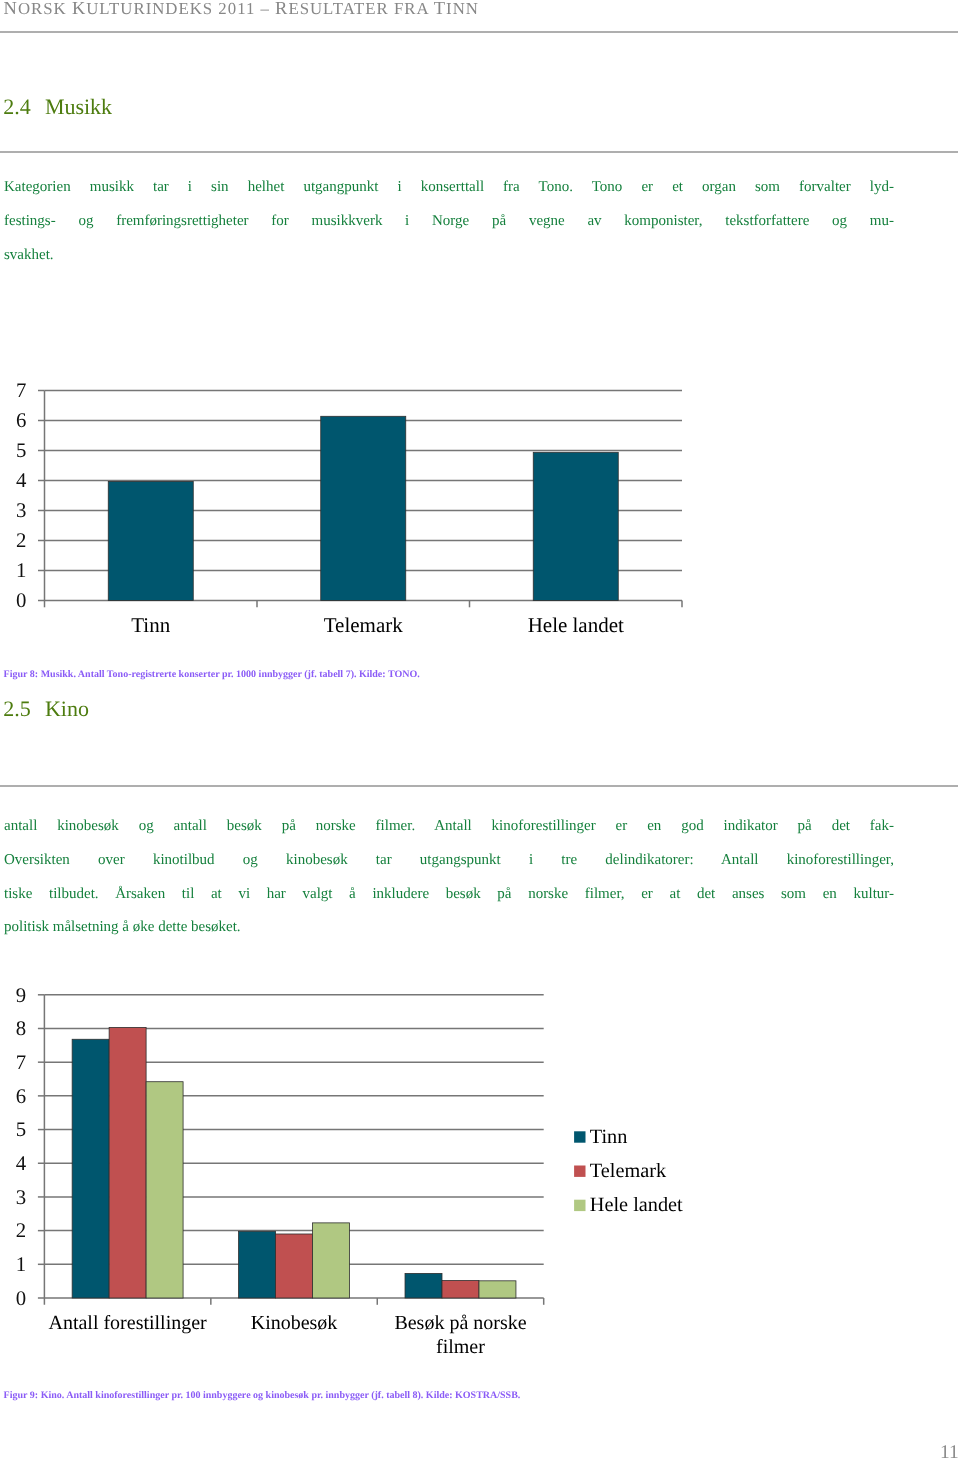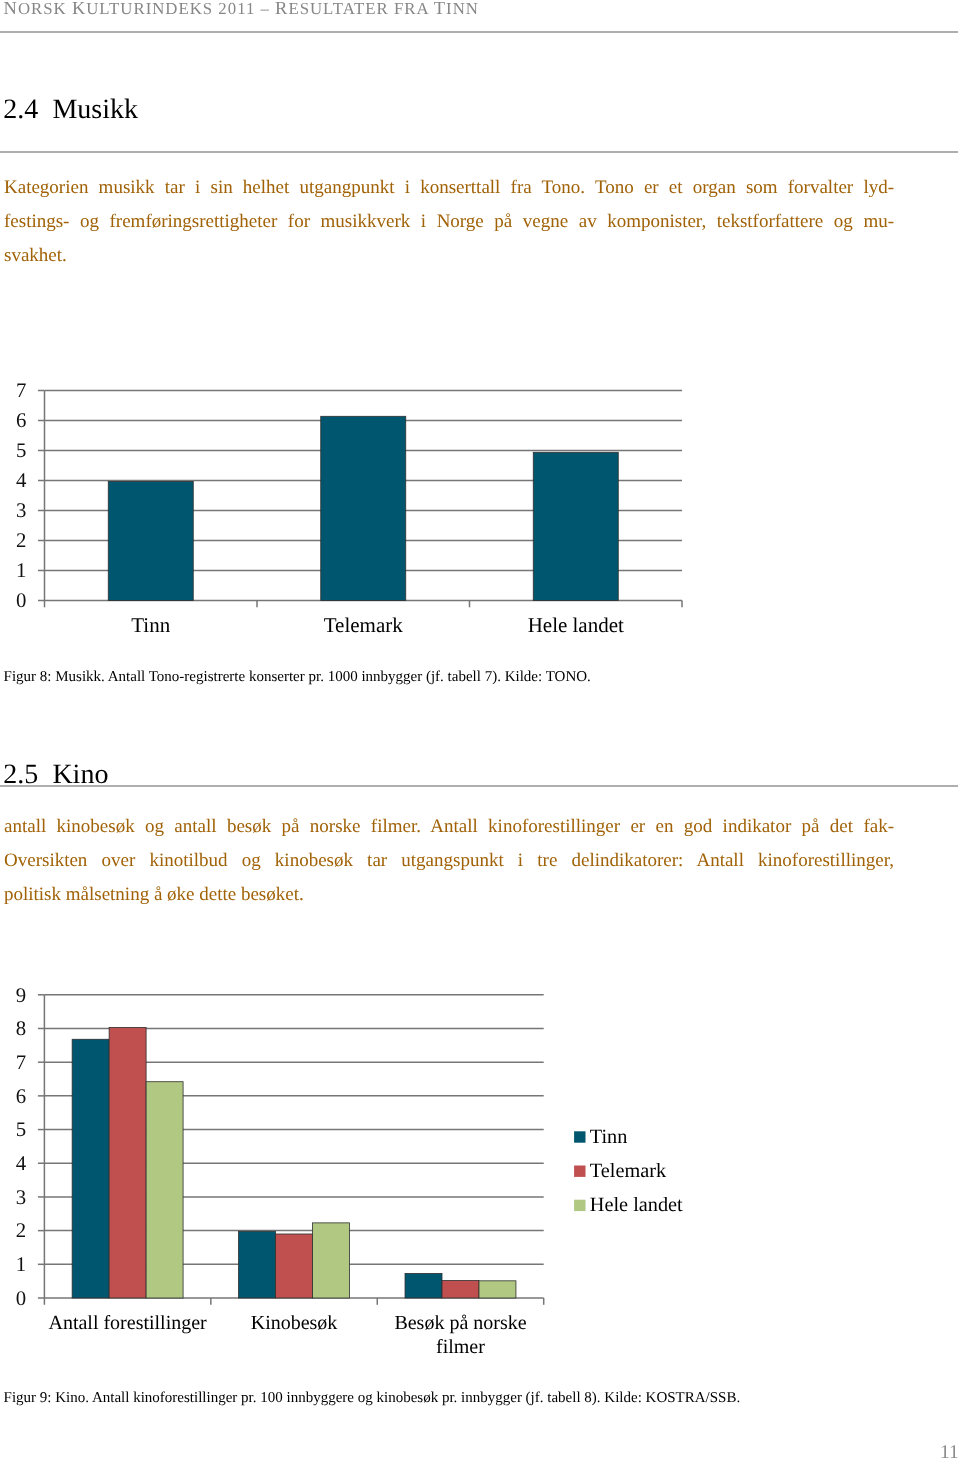--- a/index.html
+++ b/index.html
@@ -6,27 +6,27 @@
   html,body{margin:0;padding:0;}
   body{width:960px;height:1464px;background:#ffffff;font-family:"Liberation Serif",serif;color:#000;overflow:hidden;position:relative;
        -webkit-font-smoothing:antialiased;text-rendering:geometricPrecision;}
   .page{position:absolute;left:0;top:0;width:775px;height:1464px;}
   
   .runhead{position:absolute;left:3.6px;top:-1.4px;font-size:16.8px;line-height:1;letter-spacing:1.0px;
            color:#878787;white-space:nowrap;}
   .runhead .c{font-size:1.10em;}
   .rule{position:absolute;height:2px;background:linear-gradient(to bottom,#cfcfcf 0%,#8e8e8e 50%,#cfcfcf 100%);}
   
-  .h2{position:absolute;font-weight:400;font-size:28px;line-height:1;color:#000000;white-space:nowrap;}
+  .h2{position:absolute;font-weight:400;font-size:22px;line-height:1;color:#4d7c0f;white-space:nowrap;}
   .h2 .gap{display:inline-block;width:14.2px;}
   
-  .para{position:absolute;font-size:19px;line-height:33.8px;color:#a16207;}
+  .para{position:absolute;font-size:15px;line-height:33.8px;color:#15803d;}
   .pline{text-align:justify;text-align-last:justify;white-space:nowrap;}
   .pline.last{text-align:center;text-align-last:left;}
-  .caption{position:absolute;font-weight:400;font-size:15px;line-height:1;color:#000000;white-space:nowrap;}
+  .caption{position:absolute;font-weight:700;font-size:10px;line-height:1;color:#8b5cf6;white-space:nowrap;}
   
   .footer{position:absolute;font-size:19px;line-height:1;color:#919191;white-space:pre;}
   .pagenum{position:absolute;font-size:19.5px;line-height:1;color:#8b8b8b;white-space:nowrap;}
   
   .chart{position:absolute;}
   .chart svg{display:block;-webkit-font-smoothing:antialiased;}
   .chart svg text{-webkit-font-smoothing:antialiased;}
 </style>
 </head>
 <body>
@@ -89,28 +89,29 @@
         </g>
         <g font-family="&quot;Liberation Serif&quot;,serif" font-size="21" fill="#000" text-anchor="middle">
           <text x="150.75" y="261.7">Tinn</text>
           <text x="363.25" y="261.7">Telemark</text>
           <text x="575.75" y="261.7">Hele landet</text>
         </g>
       </svg>
     </div>
   <div class="caption" style="left:3.6px;top:669.7px;">Figur 8: Musikk. Antall Tono-registrerte konserter pr. 1000 innbygger (jf. tabell 7). Kilde: TONO.</div>
 
-  <div class="h2" style="left:3.2px;top:761px;font-family:Liberation Serif, serif;">
+  <div class="h2" style="left:3.2px;top:698px;font-family:Liberation Serif, serif;">
     <span>2.5</span><span class="gap"></span><span>Kino</span>
   </div>
   <div class="rule" style="left:0;top:784.5px;width:957.5px;"></div>
 
   <div class="para" id="para2" style="left:4px;top:810px;width:890px;">
       <div class="pline">antall kinobesøk og antall besøk på norske filmer. Antall kinoforestillinger er en god indikator på det fak-</div>
       <div class="pline">Oversikten over kinotilbud og kinobesøk tar utgangspunkt i tre delindikatorer: Antall kinoforestillinger,</div>
+      <div class="pline">tiske tilbudet. Årsaken til at vi har valgt å inkludere besøk på norske filmer, er at det anses som en kultur-</div>
       <div class="pline last">politisk målsetning å øke dette besøket.</div>
     </div>
 
   <div id="chart2" class="chart" style="left:0;top:975px;">
       <svg width="960" height="420" viewBox="0 0 960 420">
         <g>
           <line x1="44.4" y1="323" x2="543.7" y2="323" stroke="#767676" stroke-width="1.5"></line>
           <line x1="37.9" y1="323" x2="44.4" y2="323" stroke="#767676" stroke-width="1.5"></line>
           <line x1="44.4" y1="289.3111111111111" x2="543.7" y2="289.3111111111111" stroke="#767676" stroke-width="1.5"></line>
           <line x1="37.9" y1="289.3111111111111" x2="44.4" y2="289.3111111111111" stroke="#767676" stroke-width="1.5"></line>

